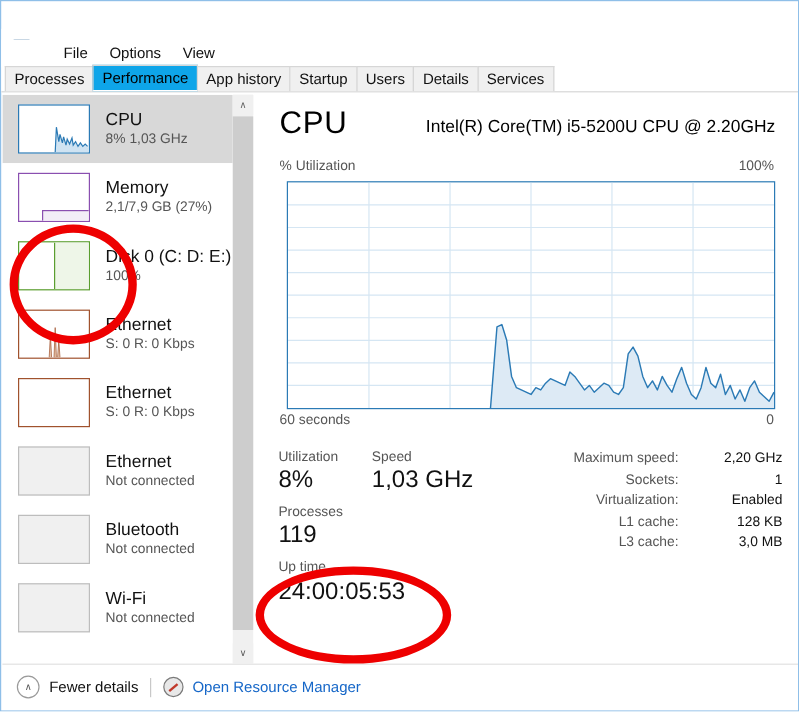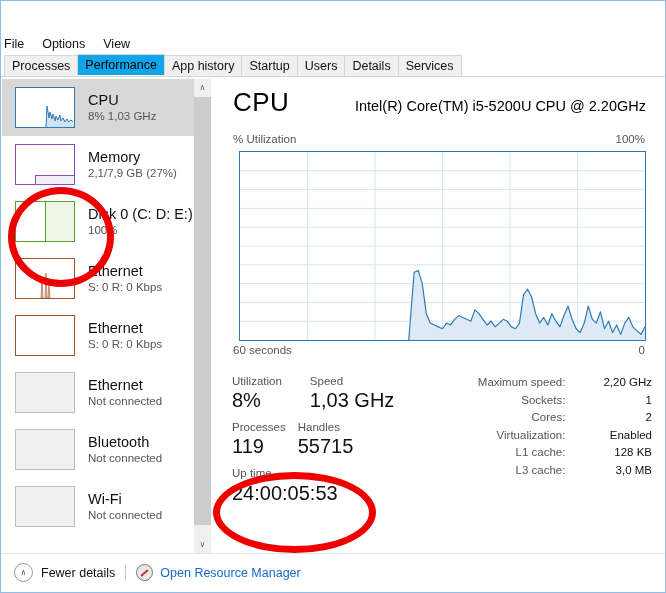--- a/index.html
+++ b/index.html
@@ -54,21 +54,21 @@
   #btn-min .glyph { width: 11px; height: 1px; background: #1a1a1a; display: block; }
   #btn-max .glyph { width: 11px; height: 11px; border: 1px solid #1a1a1a; display: block; }
   #btn-close .glyph { font-size: 15px; line-height: 1; }
 
   
   #menubar {
     position: absolute; left: 0; top: 32px; width: 664px; height: 22px;
     display: flex; align-items: center; background: #fff;
   }
   .menu-item { font-size: 12.5px; color: #111; padding: 0 9px; }
-  #menubar .menu-item:first-child { padding-left: 3px; }
+  #menubar .menu-item:first-child { padding-left: 16px; margin-left: 36px; }
 
   
   #tabstrip {
     position: absolute; left: 0; top: 54px; width: 664px; height: 22px;
     background: #fff;
     border-bottom: 1px solid #d6d6d6;
     display: flex; align-items: flex-end; padding-left: 3px;
   }
   .tab {
     height: 21px; padding: 0 7px; font-size: 12.5px; color: #111;
@@ -347,46 +347,38 @@
           <div class="stat-cell" style="margin-left: 28px;">
             <div class="stat-lbl">Speed</div>
             <div class="stat-val">1,03 GHz</div>
           </div>
         </div>
         <div class="stat-row">
           <div class="stat-cell">
             <div class="stat-lbl">Processes</div>
             <div class="stat-val">119</div>
           </div>
-          <div class="stat-cell" style="margin-left: 12px;">
-            <div class="stat-lbl">Handles</div>
-            <div class="stat-val">55715</div>
-          </div>
         </div>
         <div class="stat-row">
           <div class="stat-cell">
             <div class="stat-lbl">Up time</div>
             <div class="stat-val">24:00:05:53</div>
           </div>
         </div>
       </div>
     <div id="stats-right">
         <table>
           <tbody>
             <tr>
               <td class="k">Maximum speed:</td>
               <td class="v">2,20 GHz</td>
             </tr>
             <tr>
               <td class="k">Sockets:</td>
               <td class="v">1</td>
-            </tr>
-            <tr>
-              <td class="k">Cores:</td>
-              <td class="v">2</td>
             </tr>
             <tr>
               <td class="k">Virtualization:</td>
               <td class="v">Enabled</td>
             </tr>
             <tr>
               <td class="k">L1 cache:</td>
               <td class="v">128 KB</td>
             </tr>
             <tr>

